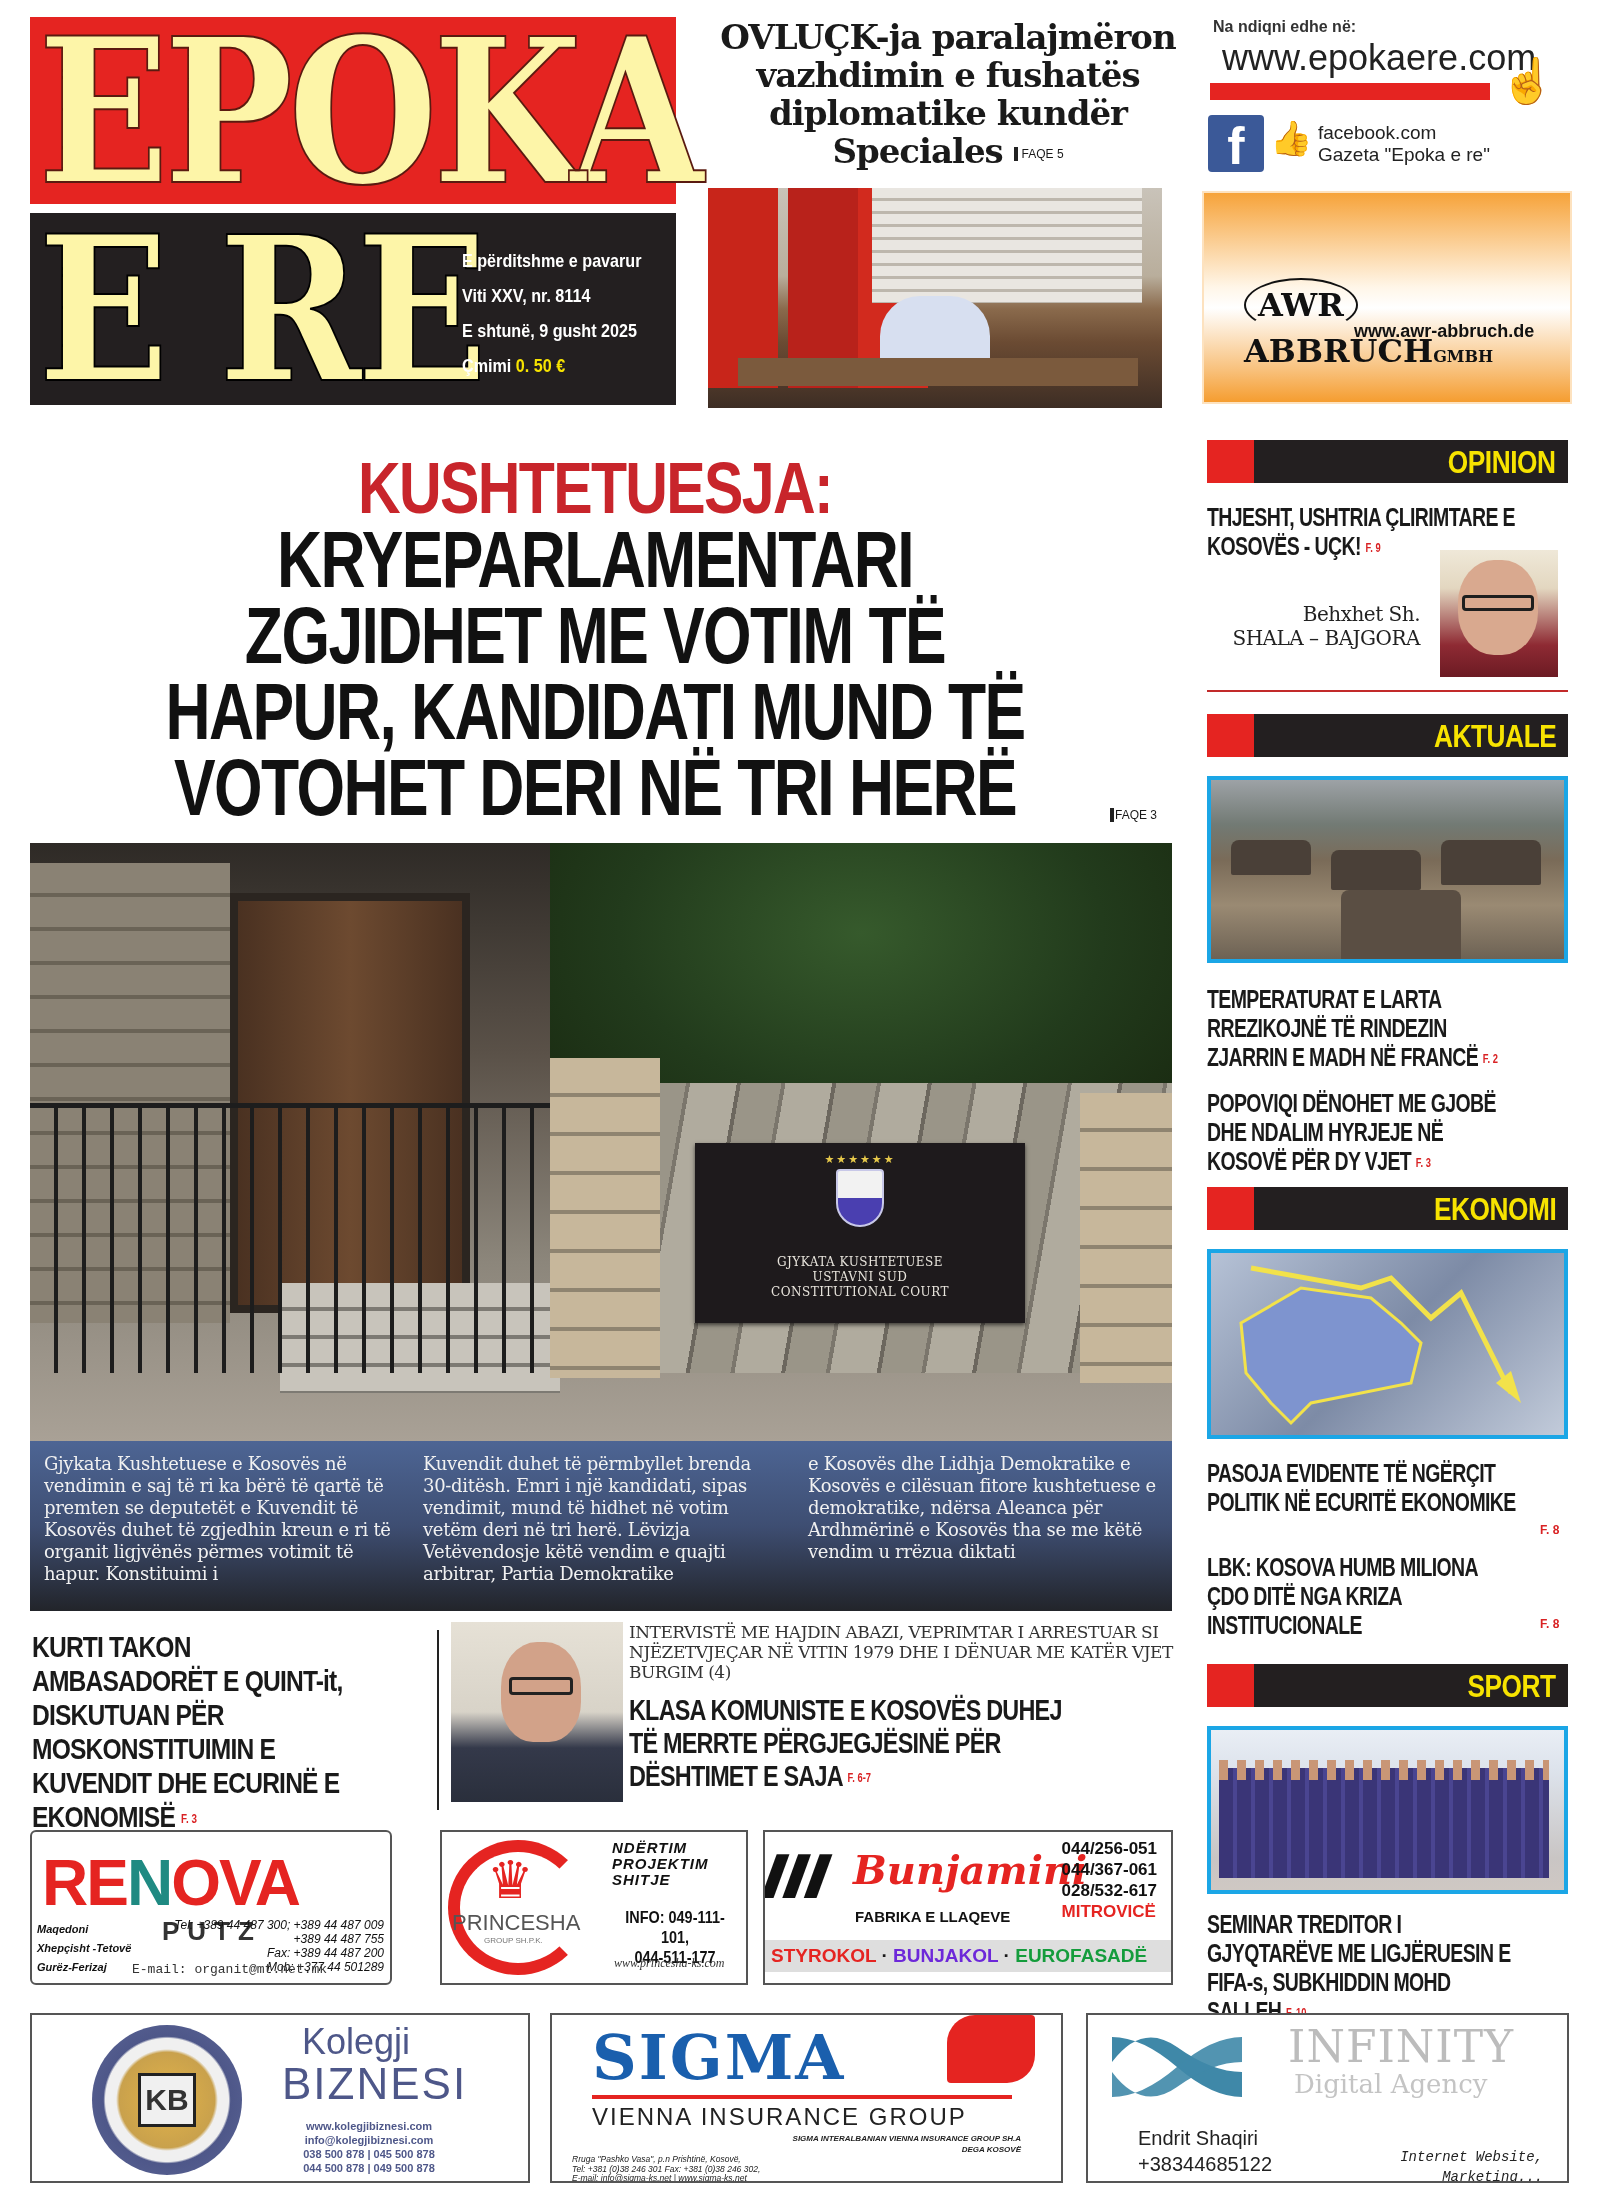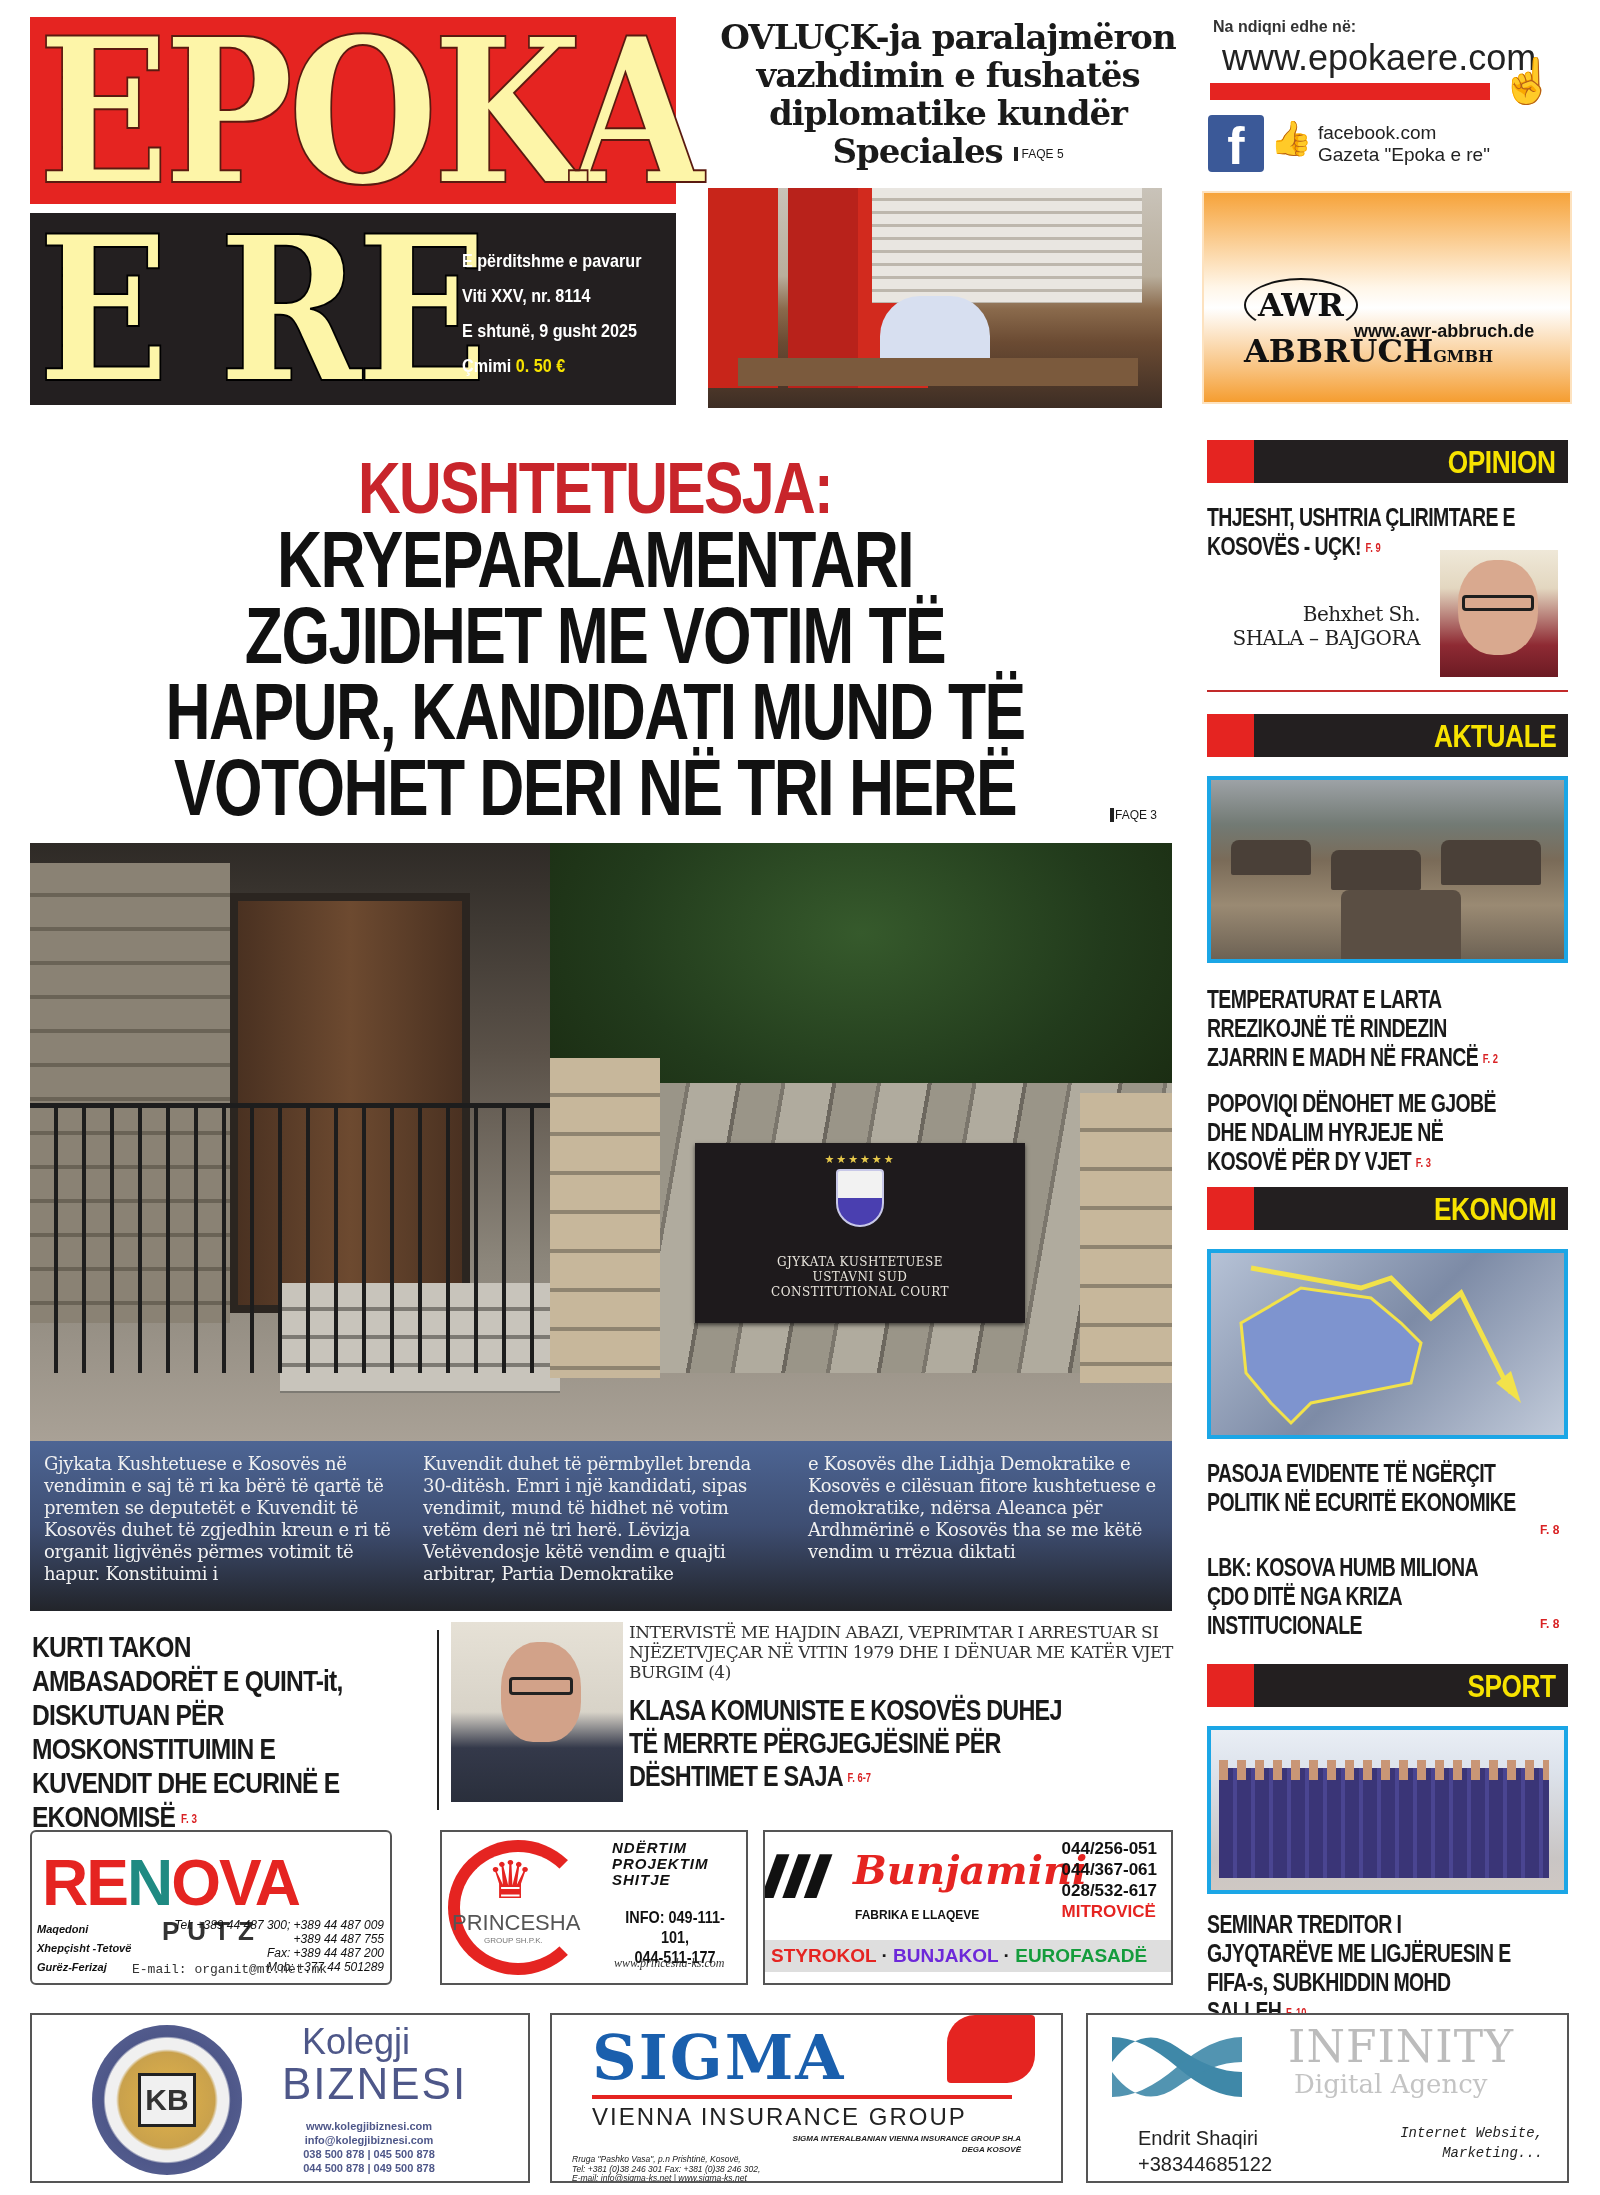--- a/index.html
+++ b/index.html
@@ -101,21 +101,21 @@
   #ad-princesha .ring { position: absolute; left: 6px; top: 8px; width: 140px; height: 135px; border: 12px solid #e52421; border-radius: 50%; border-right-color: transparent; }
   #ad-princesha .crown { position: absolute; left: 45px; top: 22px; color: #e52421; font-size: 52px; line-height: 52px; }
   #ad-princesha .name { position: absolute; left: 10px; top: 78px; font-size: 22px; color: #555; }
   #ad-princesha .group { position: absolute; left: 42px; top: 104px; font-size: 8px; color: #777; }
   #ad-princesha .services { position: absolute; left: 170px; top: 8px; font-size: 15px; font-style: italic; font-weight: 700; letter-spacing: 1px; line-height: 16px; color: #111; }
   #ad-princesha .info { position: absolute; left: 168px; top: 76px; font-size: 17px; font-weight: 700; line-height: 20px; text-align: center; width: 130px; color: #111; transform: scaleX(0.85); }
   #ad-princesha .web { position: absolute; left: 172px; top: 124px; font-family: "Liberation Serif", serif; font-style: italic; font-size: 12px; color: #333; }
   #ad-bunjamini { left: 763px; top: 1830px; width: 410px; height: 155px; }
   #ad-bunjamini .stripes { position: absolute; left: 4px; top: 22px; font-size: 36px; font-weight: 900; color: #111; letter-spacing: -4px; transform: skewX(-20deg); }
   #ad-bunjamini .brand { position: absolute; left: 88px; top: 14px; font-family: "DejaVu Serif", serif; font-size: 40px; font-weight: 700; color: #e52421; font-style: italic; }
-  #ad-bunjamini .sub { position: absolute; left: 90px; top: 76px; font-size: 12px; font-weight: 700; color: #111; }
+  #ad-bunjamini .sub { position: absolute; left: 90px; top: 76px; font-size: 15px; font-weight: 700; color: #111; }
   #ad-bunjamini .phones { position: absolute; right: 14px; top: 6px; font-size: 17px; font-weight: 700; line-height: 21px; color: #111; }
   #ad-bunjamini .city { color: #e52421; }
   #ad-bunjamini .strip { position: absolute; left: 0; top: 108px; width: 100%; height: 32px; background: #dedede; font-size: 19px; font-weight: 900; padding-left: 6px; line-height: 32px; letter-spacing: 0; }
   #ad-bunjamini .strip .s1 { color: #e52421; } #ad-bunjamini .strip .s2 { color: #6d28d9; } #ad-bunjamini .strip .s3 { color: #149c3c; }
 
   
   #ad-kolegji { left: 30px; top: 2013px; width: 500px; height: 170px; }
   #ad-kolegji .seal { position: absolute; left: 60px; top: 10px; width: 150px; height: 150px; border-radius: 50%; background: radial-gradient(circle,#e3b44a 0%,#c9a14c 45%,#f0f0f0 48%,#f0f0f0 58%,#4e5789 60%,#5d6797 100%); }
   #ad-kolegji .seal .kb { position: absolute; left: 46px; top: 48px; width: 58px; height: 54px; background: #f0f0f0; border: 3px solid #222; font-size: 30px; font-weight: 700; text-align: center; line-height: 48px; color: #333; }
   #ad-kolegji .t1 { position: absolute; left: 270px; top: 6px; font-size: 36px; color: #4e5789; }
@@ -126,21 +126,21 @@
   #ad-sigma .s-logo { position: absolute; right: 26px; top: 0; width: 88px; height: 68px; background: #e52421; border-radius: 28px 4px 28px 4px; }
   #ad-sigma .line { position: absolute; left: 40px; top: 80px; width: 420px; height: 4px; background: #e52421; }
   #ad-sigma .vig { position: absolute; left: 40px; top: 88px; font-size: 24px; color: #222; letter-spacing: 2px; }
   #ad-sigma .full { position: absolute; right: 40px; top: 118px; font-size: 8px; font-style: italic; font-weight: 700; text-align: right; color: #222; line-height: 11px; }
   #ad-sigma .addr { position: absolute; left: 20px; top: 140px; font-size: 8.5px; font-style: italic; color: #222; line-height: 9.5px; }
   #ad-infinity { left: 1086px; top: 2013px; width: 483px; height: 170px; }
   #ad-infinity .sym { position: absolute; left: 14px; top: 12px; width: 150px; height: 80px; }
   #ad-infinity .t1 { position: absolute; left: 200px; top: 6px; font-family: "DejaVu Serif", serif; font-size: 44px; color: #bcbcbc; letter-spacing: 1px; }
   #ad-infinity .t2 { position: absolute; left: 206px; top: 54px; font-family: "DejaVu Serif", serif; font-size: 26px; color: #c4c4c4; }
   #ad-infinity .person { position: absolute; left: 50px; top: 110px; font-size: 20px; line-height: 26px; color: #222; }
-  #ad-infinity .serv { position: absolute; right: 24px; top: 108px; font-family: "Liberation Mono", monospace; font-size: 14px; font-style: italic; line-height: 20px; text-align: right; color: #222; }
+  #ad-infinity .serv { position: absolute; right: 24px; top: 132px; font-family: "Liberation Mono", monospace; font-size: 14px; font-style: italic; line-height: 20px; text-align: right; color: #222; }
 </style>
 </head>
 <body>
 
 <div id="mast-top" class="abs">
   <div class="logo">EPOKA</div>
 </div>
 <div id="mast-bot" class="abs">
   <div class="logo">E RE</div>
   <div id="mast-info">

